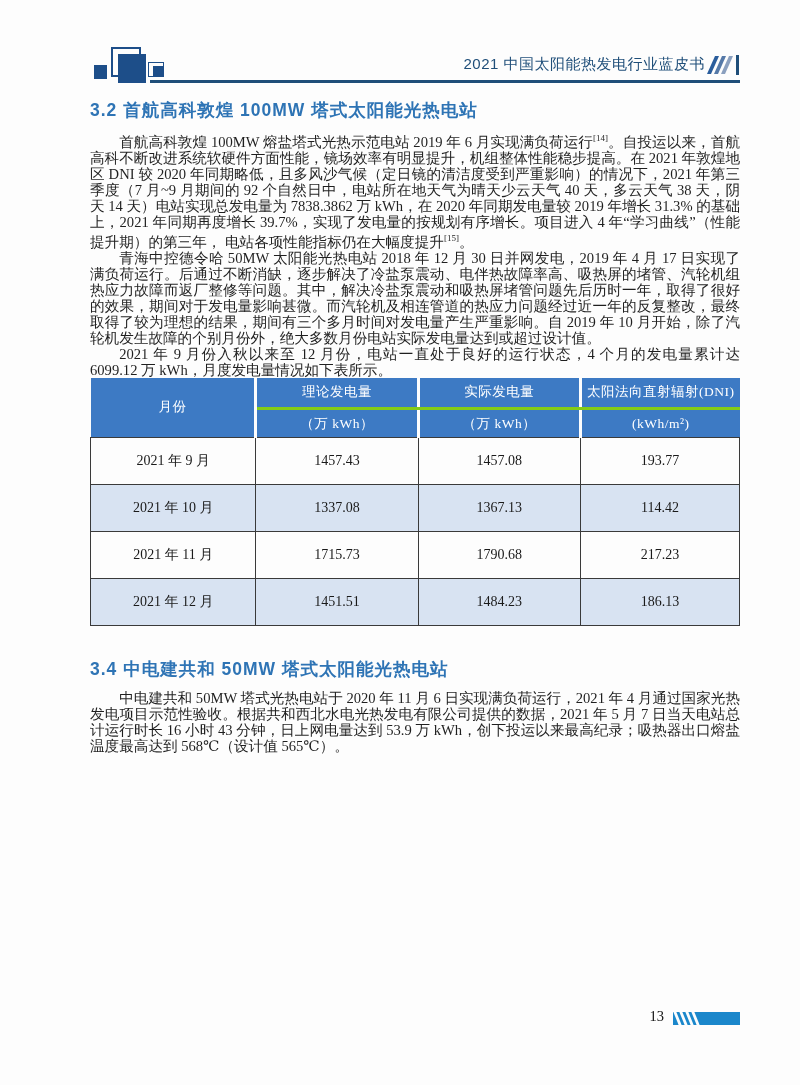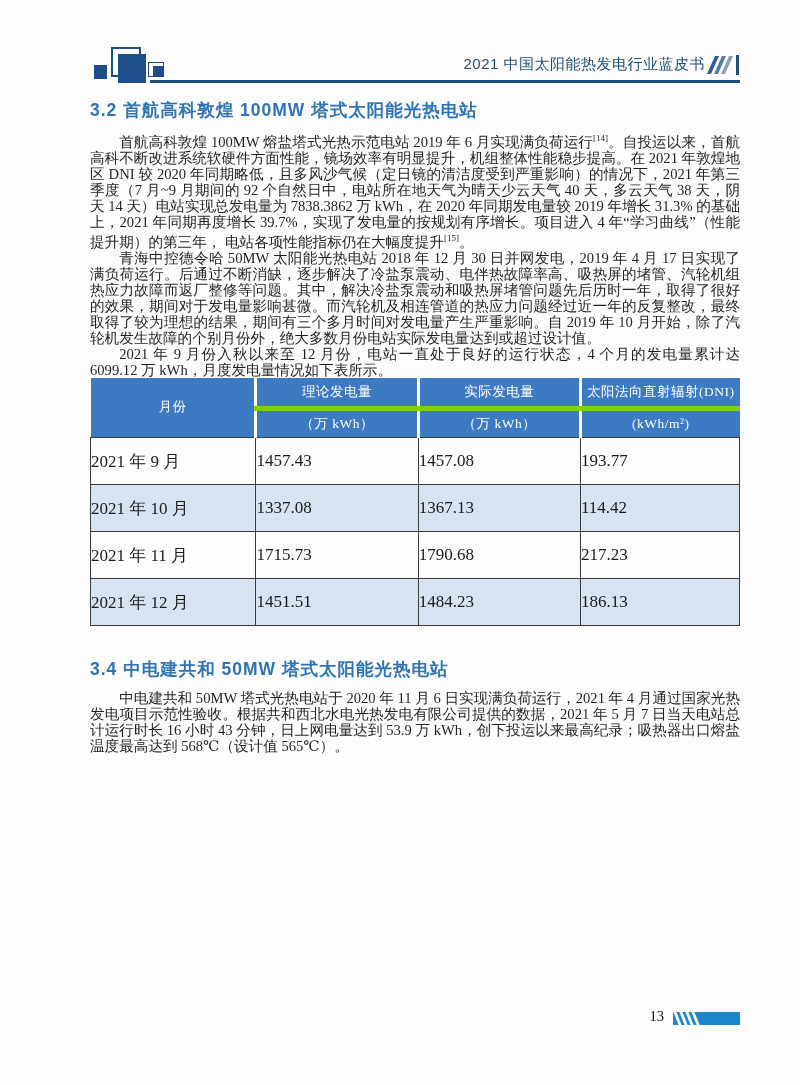--- a/index.html
+++ b/index.html
@@ -46,25 +46,25 @@
   
   .tbl-caption {
     margin:12px 0 8px 0; text-align:center; font-size:13.5px; color:#1a1a1a;
   }
   table { width:650px; border-collapse:collapse; table-layout:fixed; }
   col.c1 { width:25.5%; } col.c2 { width:25%; } col.c3 { width:25%; } col.c4 { width:24.5%; }
   thead th {
     background:#3d7ac4; color:#ffffff; font-weight:normal;
     font-size:13.5px; text-align:center; letter-spacing:0.5px;
   }
-  th.th-name { height:31px; border-bottom:5px solid #84cc16; }
+  th.th-name { height:31px; border-bottom:3px solid #84cc16; }
   th.sep { border-right:3px solid #fdfdfd; }
   th.th-unit { height:29px; }
   tbody td {
-    height:47px; font-size:17px; color:#1a1a1a;
+    height:47px; text-align:center; font-size:14px; color:#1a1a1a;
     border:1px solid #3a3a3a;
   }
   tbody tr.alt { background:#d8e3f2; }
   tbody tr.plain { background:#fdfdfd; }
   
   .footer { position:absolute; right:60px; top:1008px; display:flex; align-items:flex-end; }
   .page-num { font-size:14.5px; color:#111; margin-right:9px; }
   .footer-bar { position:relative; width:67px; height:13px; background:#1b87cb; }
   .fs { position:absolute; top:-2px; width:3px; height:17px; background:#fdfdfd; transform:skewX(22deg); }
   .fs1{ left:3px; } .fs2{ left:9px; } .fs3{ left:15px; } .fs4{ left:21px; }

